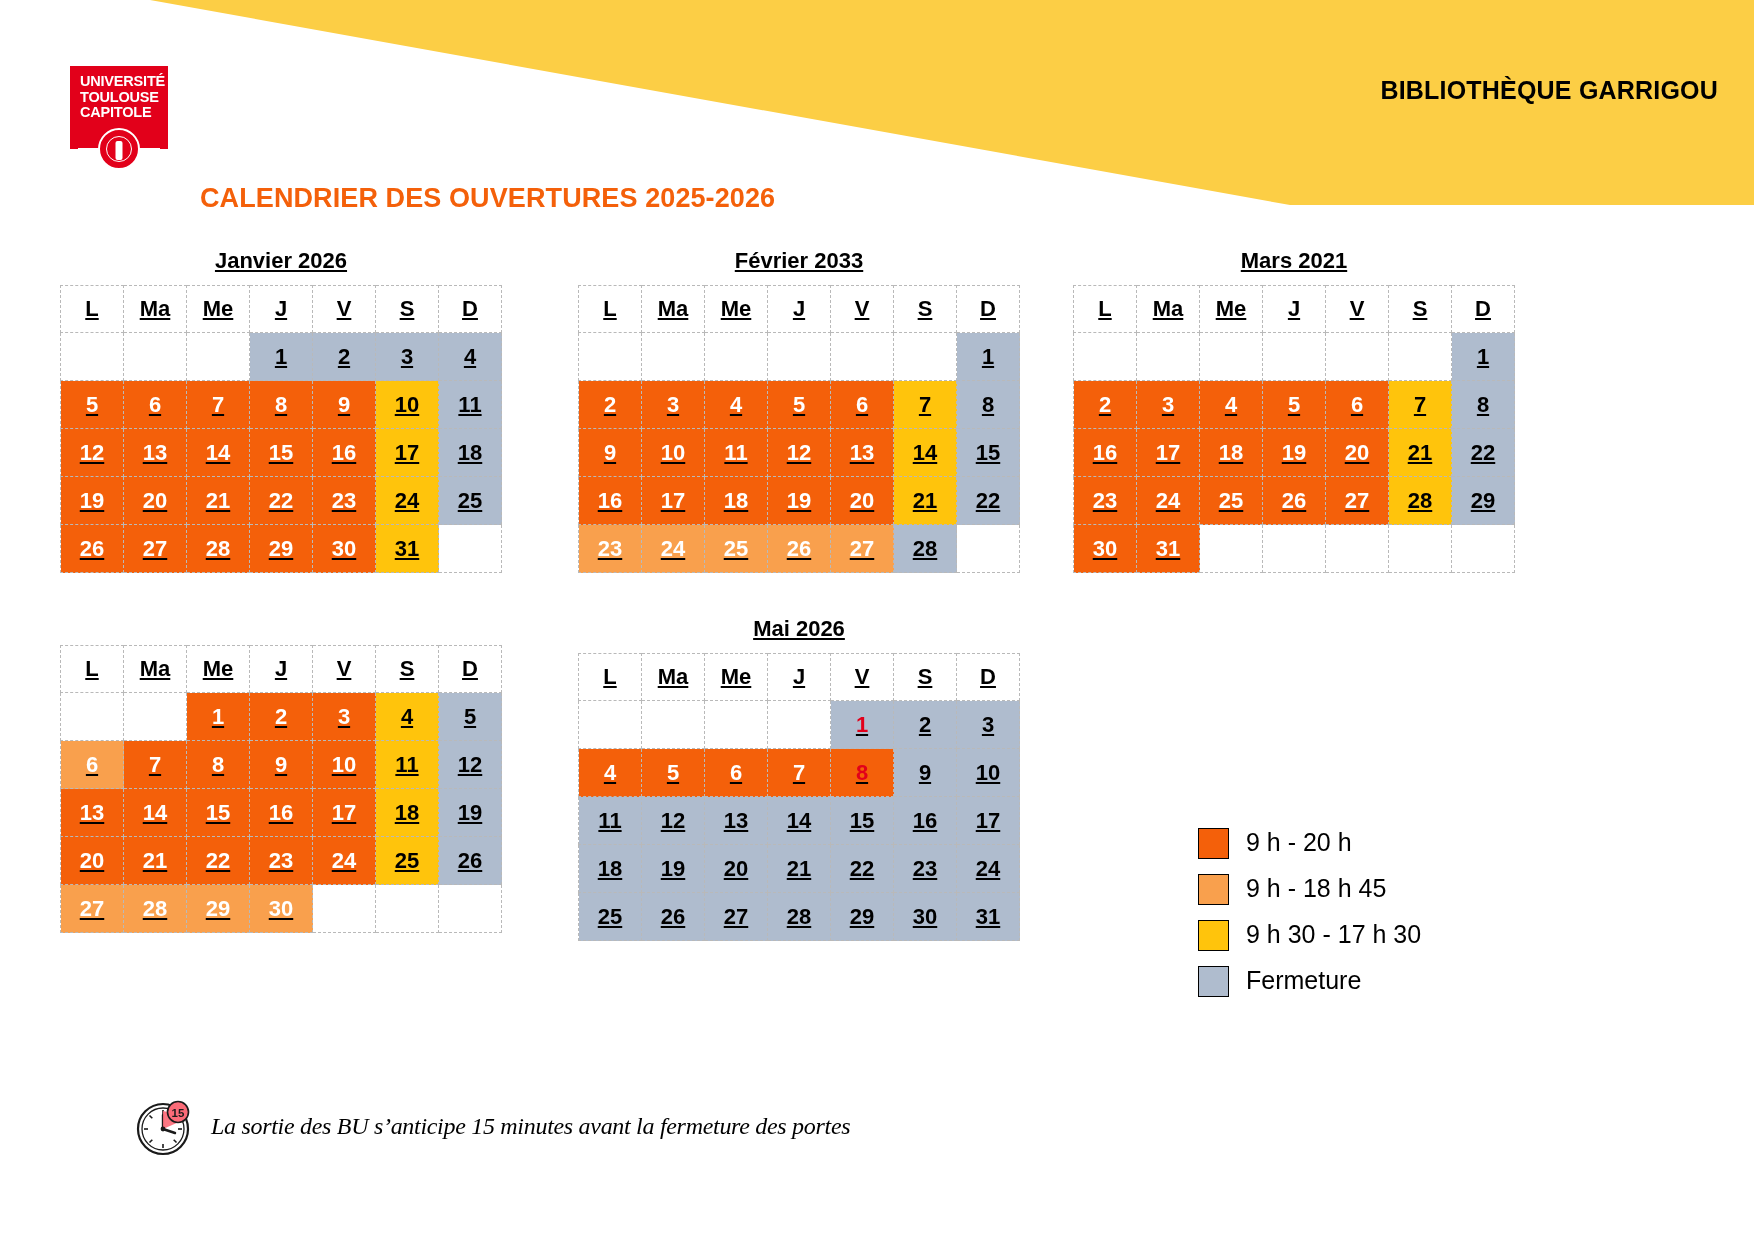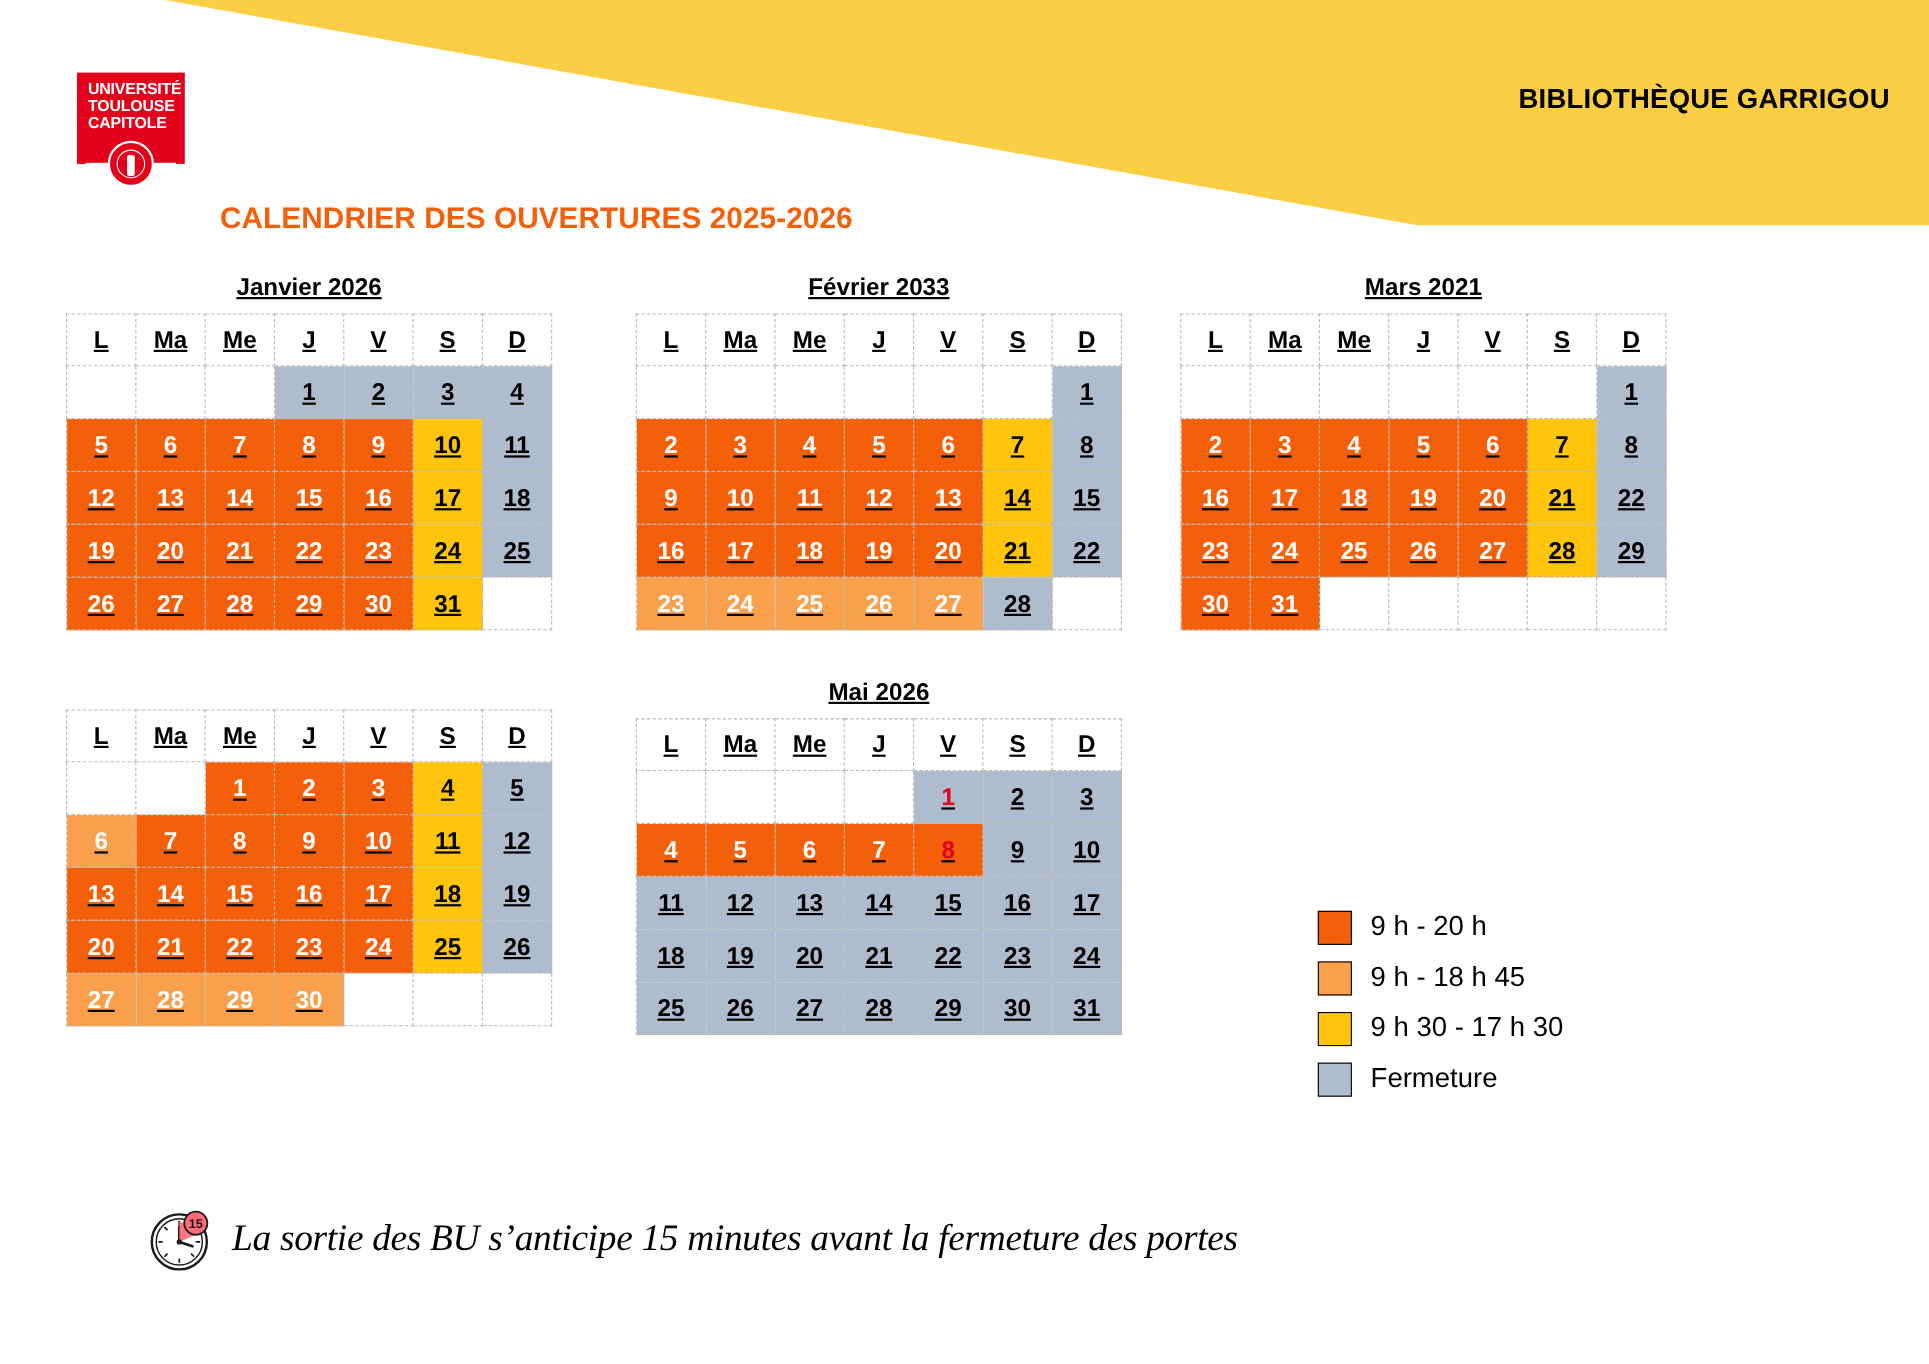--- a/index.html
+++ b/index.html
@@ -87,21 +87,21 @@
   .legend-row { display:flex; align-items:flex-start; margin-bottom:15px; }
   .legend-swatch {
     width:31px; height:31px; border:1.5px solid #000; margin-right:17px; flex:none;
   }
   .legend-label { font-size:25px; color:#000; font-family:"Liberation Sans", sans-serif; }
 
   
   #footnote { position:absolute; left:135px; top:1095px; display:flex; align-items:center; }
   #clock-icon { width:62px; height:62px; position:relative; flex:none; margin-right:14px; }
   #footnote-text {
-    font-size:34px; font-style:italic; color:#000;
+    font-size:24px; font-style:italic; color:#000;
     font-family:"Liberation Serif", serif; font-weight:500;
     letter-spacing:-.3px;
   }
 </style>
 </head>
 <body>
 
 <div id="header-band">
   <svg width="1754" height="205" viewBox="0 0 1754 205" xmlns="http://www.w3.org/2000/svg">
     <polygon points="150,0 1754,0 1754,205 1290,205" fill="#FCCE45"></polygon>

